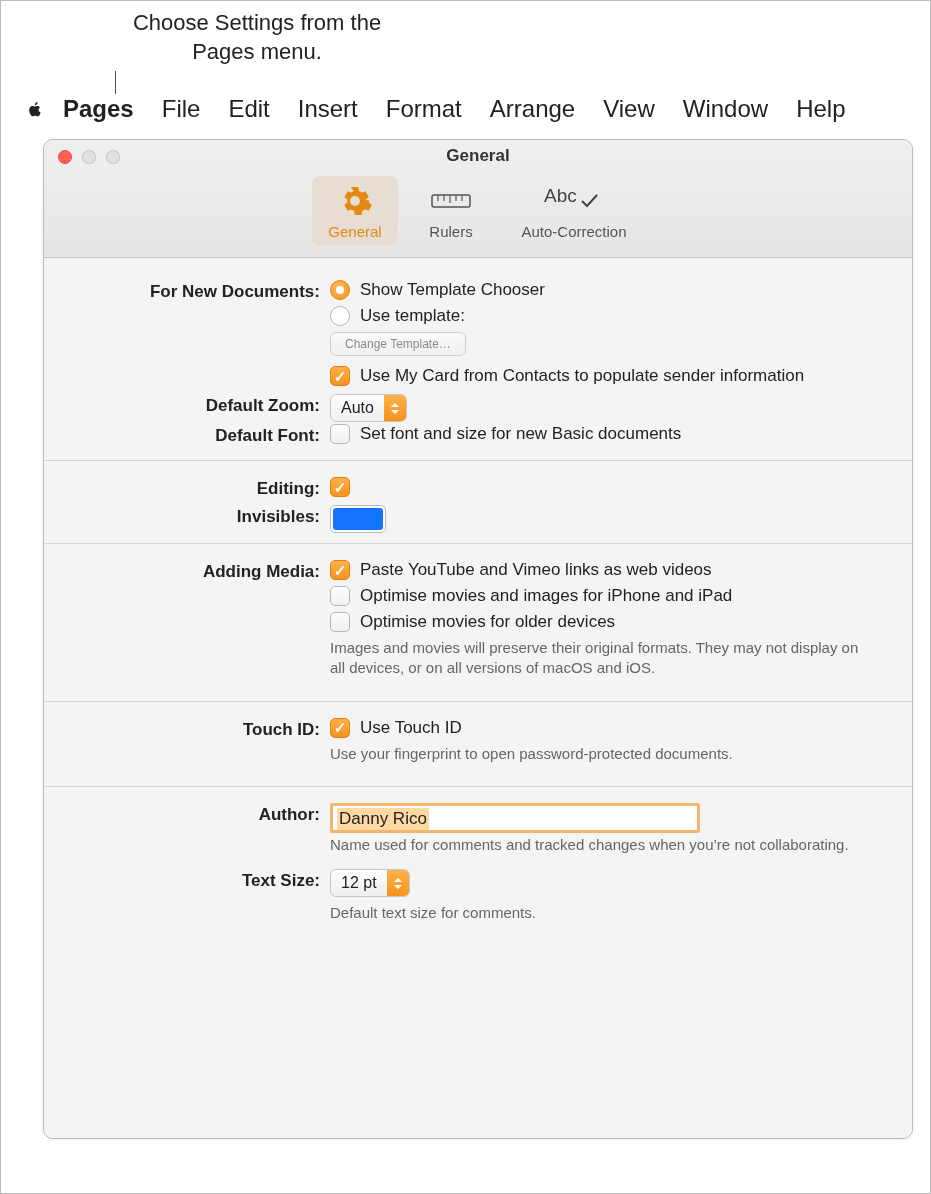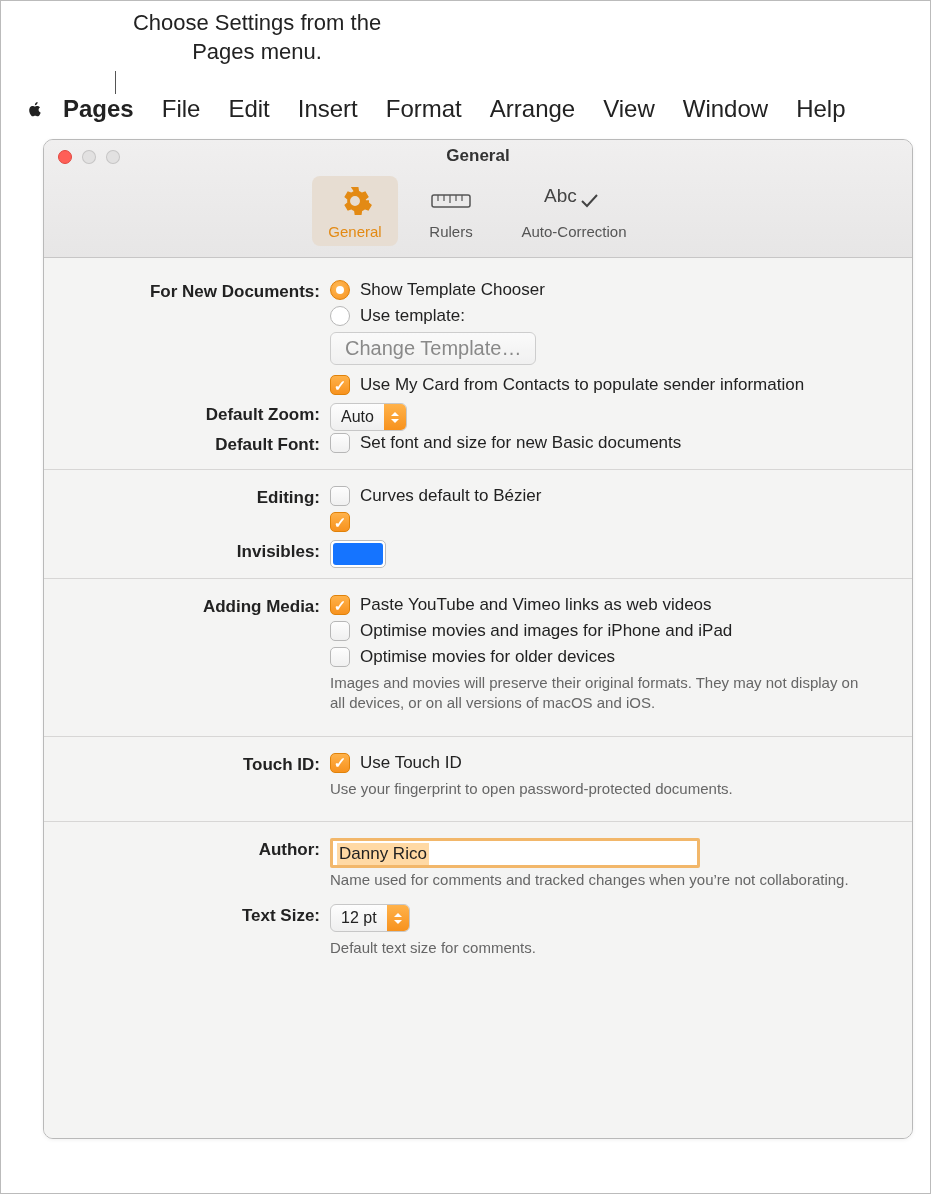--- a/index.html
+++ b/index.html
@@ -36,21 +36,21 @@
   .controls { flex: 1; }
 
   .radio, .check { display: flex; align-items: center; gap: 10px; margin-bottom: 6px; font-size: 17px; }
   .r-outer { width: 20px; height: 20px; border-radius: 50%; border: 1px solid #b7b7b7; background: #fff; display: flex; align-items: center; justify-content: center; }
   .r-outer.sel { background: radial-gradient(circle at 40% 35%, #ffb955, #f79321); border-color: #e0820a; }
   .r-inner { width: 8px; height: 8px; border-radius: 50%; background: #fff; }
   .c-box { width: 20px; height: 20px; border-radius: 5px; border: 1px solid #b7b7b7; background: linear-gradient(#fdfdfd,#f0f0f0); display: flex; align-items: center; justify-content: center; }
   .c-box.checked { background: linear-gradient(#ffb24a,#f7921e); border-color: #e0820a; }
   .c-box.checked::after { content: "✓"; color: #fff; font-size: 15px; font-weight: 700; line-height: 1; }
 
-  .btn { display: inline-block; padding: 4px 14px; font-size: 20px; border: 1px solid #c7c7c7; background: linear-gradient(#fcfcfc,#f0f0f0); border-radius: 6px; color: #777; }
+  .btn { display: inline-block; padding: 4px 14px; font-size: 12px; border: 1px solid #c7c7c7; background: linear-gradient(#fcfcfc,#f0f0f0); border-radius: 6px; color: #777; }
   .btn.disabled { opacity: .85; }
 
   .divider { height: 1px; background: #d7d6d5; margin: 10px -30px 16px -30px; }
 
   .popup { display: inline-flex; align-items: center; border: 1px solid #c7c7c7; border-radius: 6px; background: linear-gradient(#fdfdfd,#efefef); overflow: hidden; height: 28px; }
   .popup .pval { padding: 0 10px; font-size: 16px; }
   .popup .parrow { width: 22px; height: 100%; background: linear-gradient(#ffb24a,#f7921e); display:flex; align-items:center; justify-content:center; }
   .popup .parrow::before { content: ""; width: 0; height: 0; border-left: 4px solid transparent; border-right: 4px solid transparent; border-bottom: 4px solid #fff; position: relative; top: -3px; }
   .popup .parrow::after { content: ""; width: 0; height: 0; border-left: 4px solid transparent; border-right: 4px solid transparent; border-top: 4px solid #fff; position: absolute; margin-top: 8px; }
   .popup .parrow { flex-direction: column; gap: 2px; position: relative; }
@@ -176,24 +176,20 @@
           </div>
         </div>
       </div>
 
       <div class="divider"></div>
 
       <div class="row tight">
         <div class="label">Editing:</div>
         <div class="controls">
           <div class="check">
-            <span class="c-box"></span>
-            <span>Curves default to Bézier</span>
-          </div>
-          <div class="check">
             <span class="c-box checked"></span>
           </div>
         </div>
       </div>
 
       <div class="row">
         <div class="label">Invisibles:</div>
         <div class="controls">
           <div class="colorwell">
             <div class="swatch" id="invisibles-swatch" style="background: rgb(21, 116, 255);"></div>

